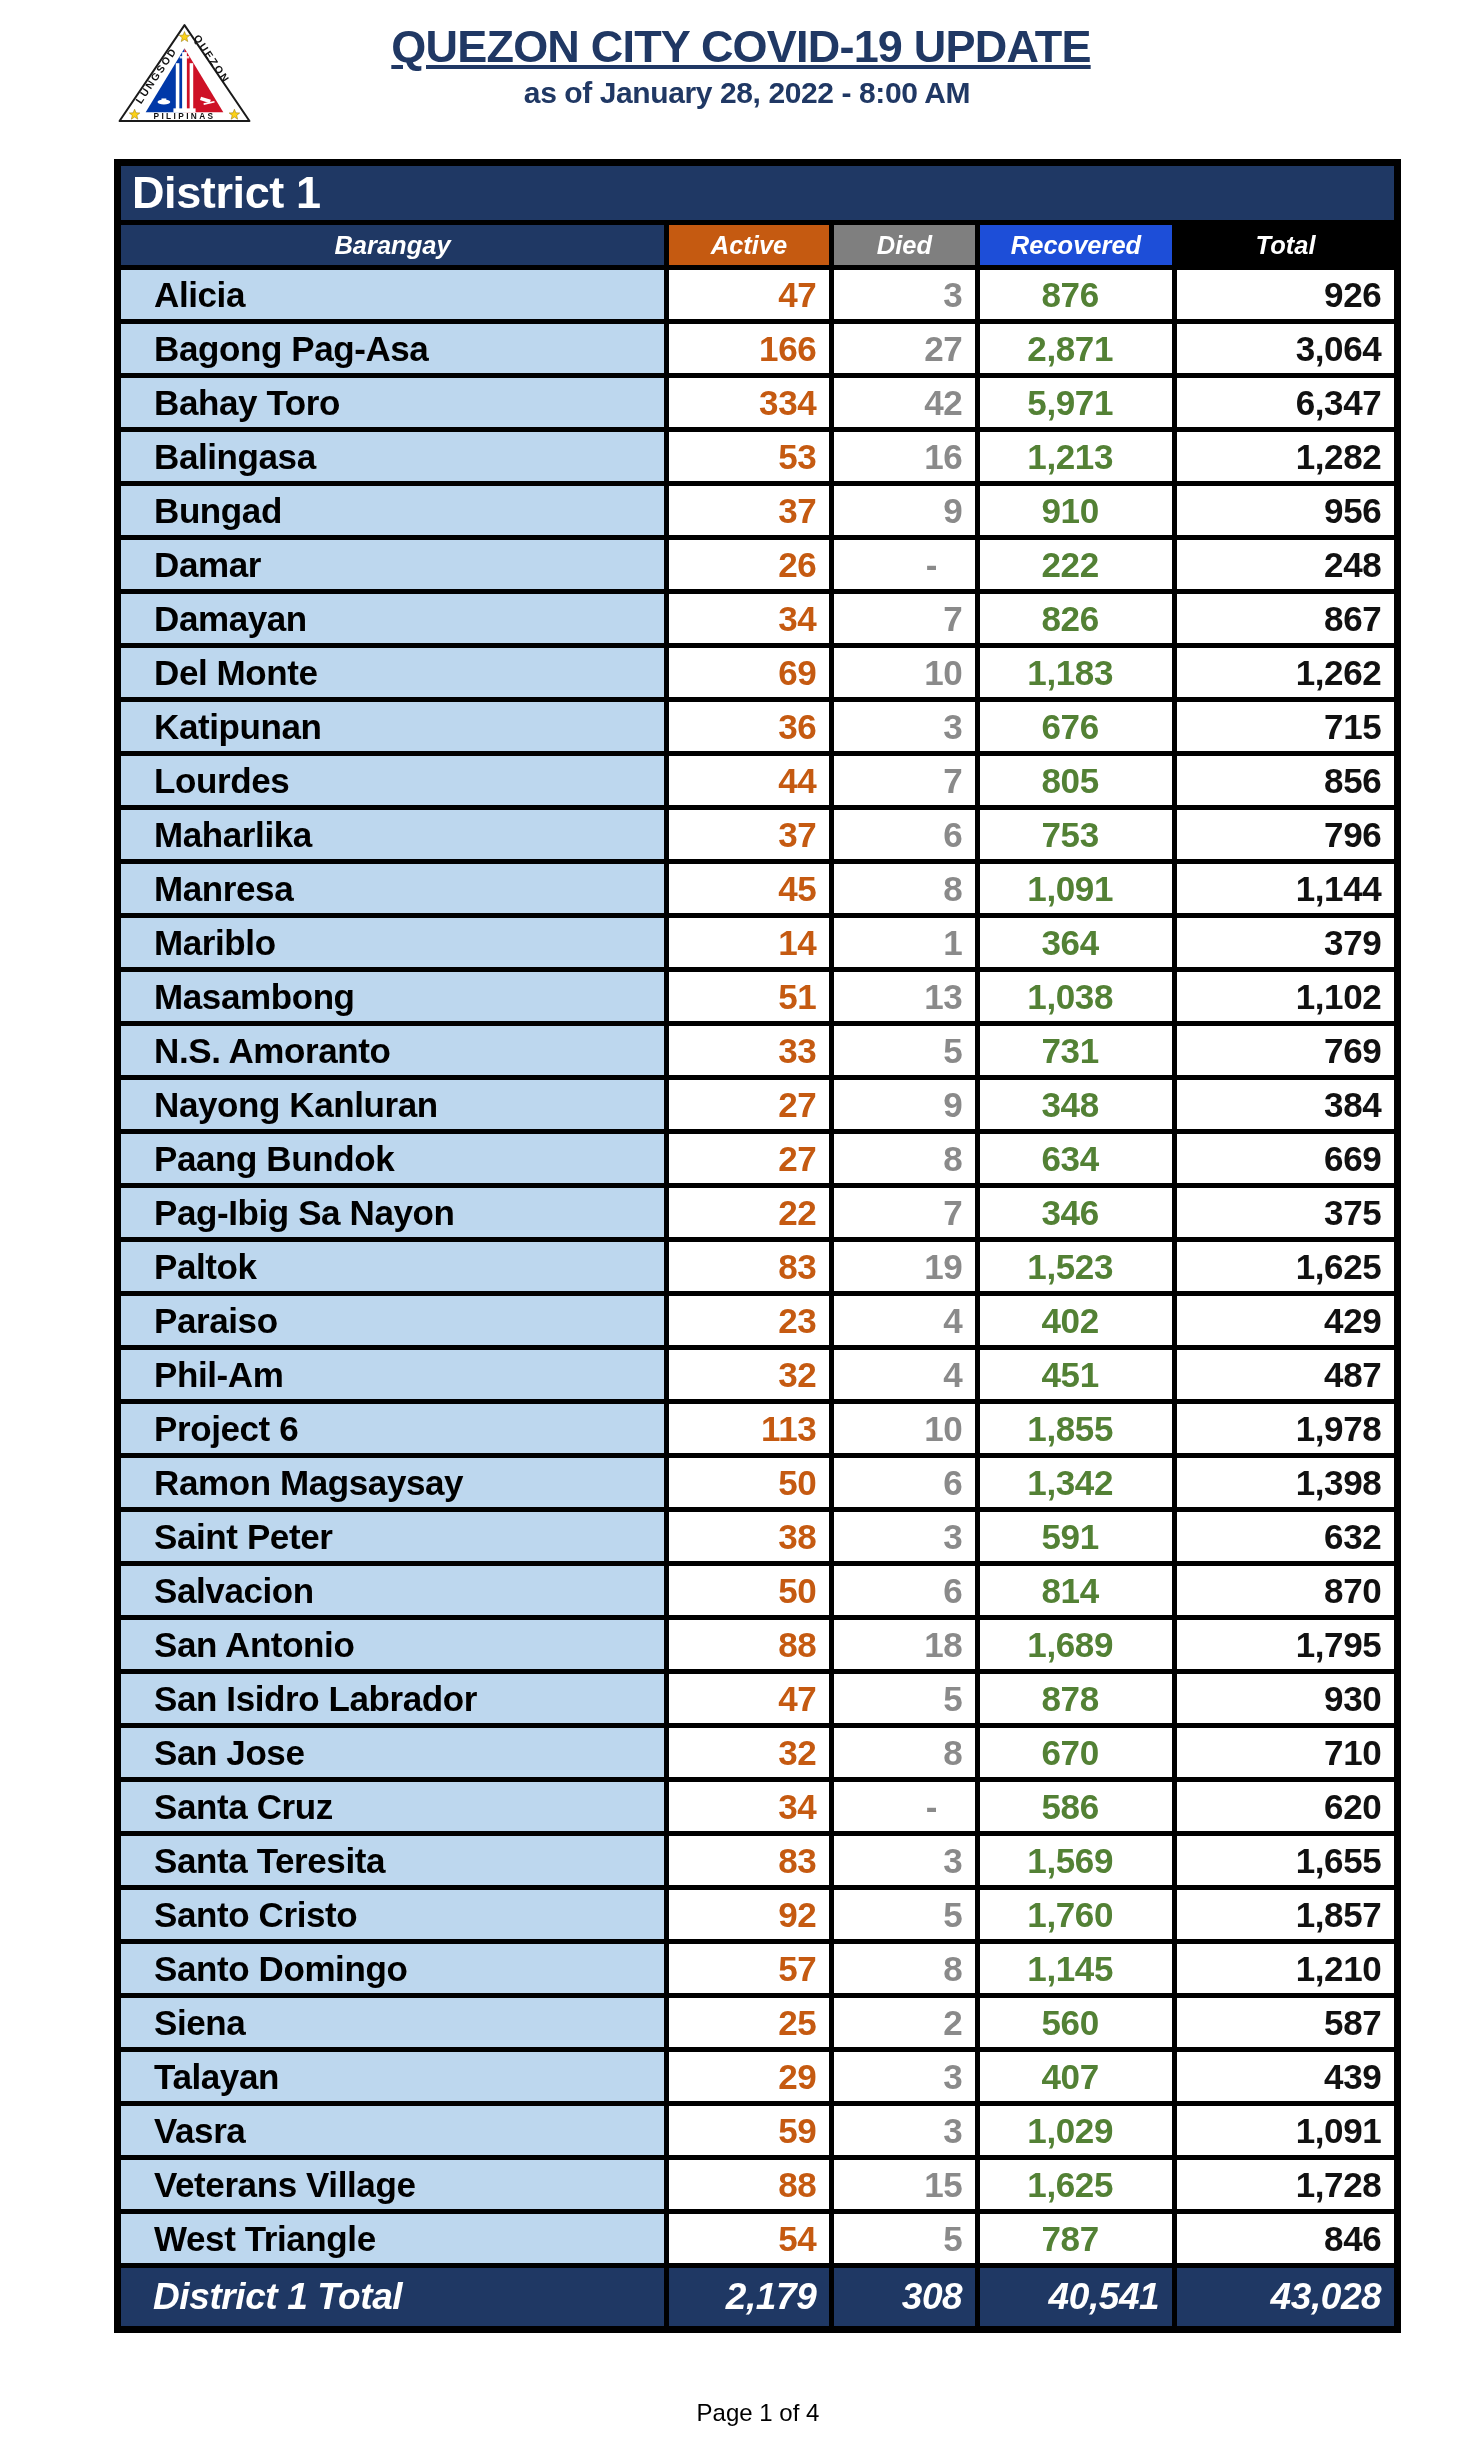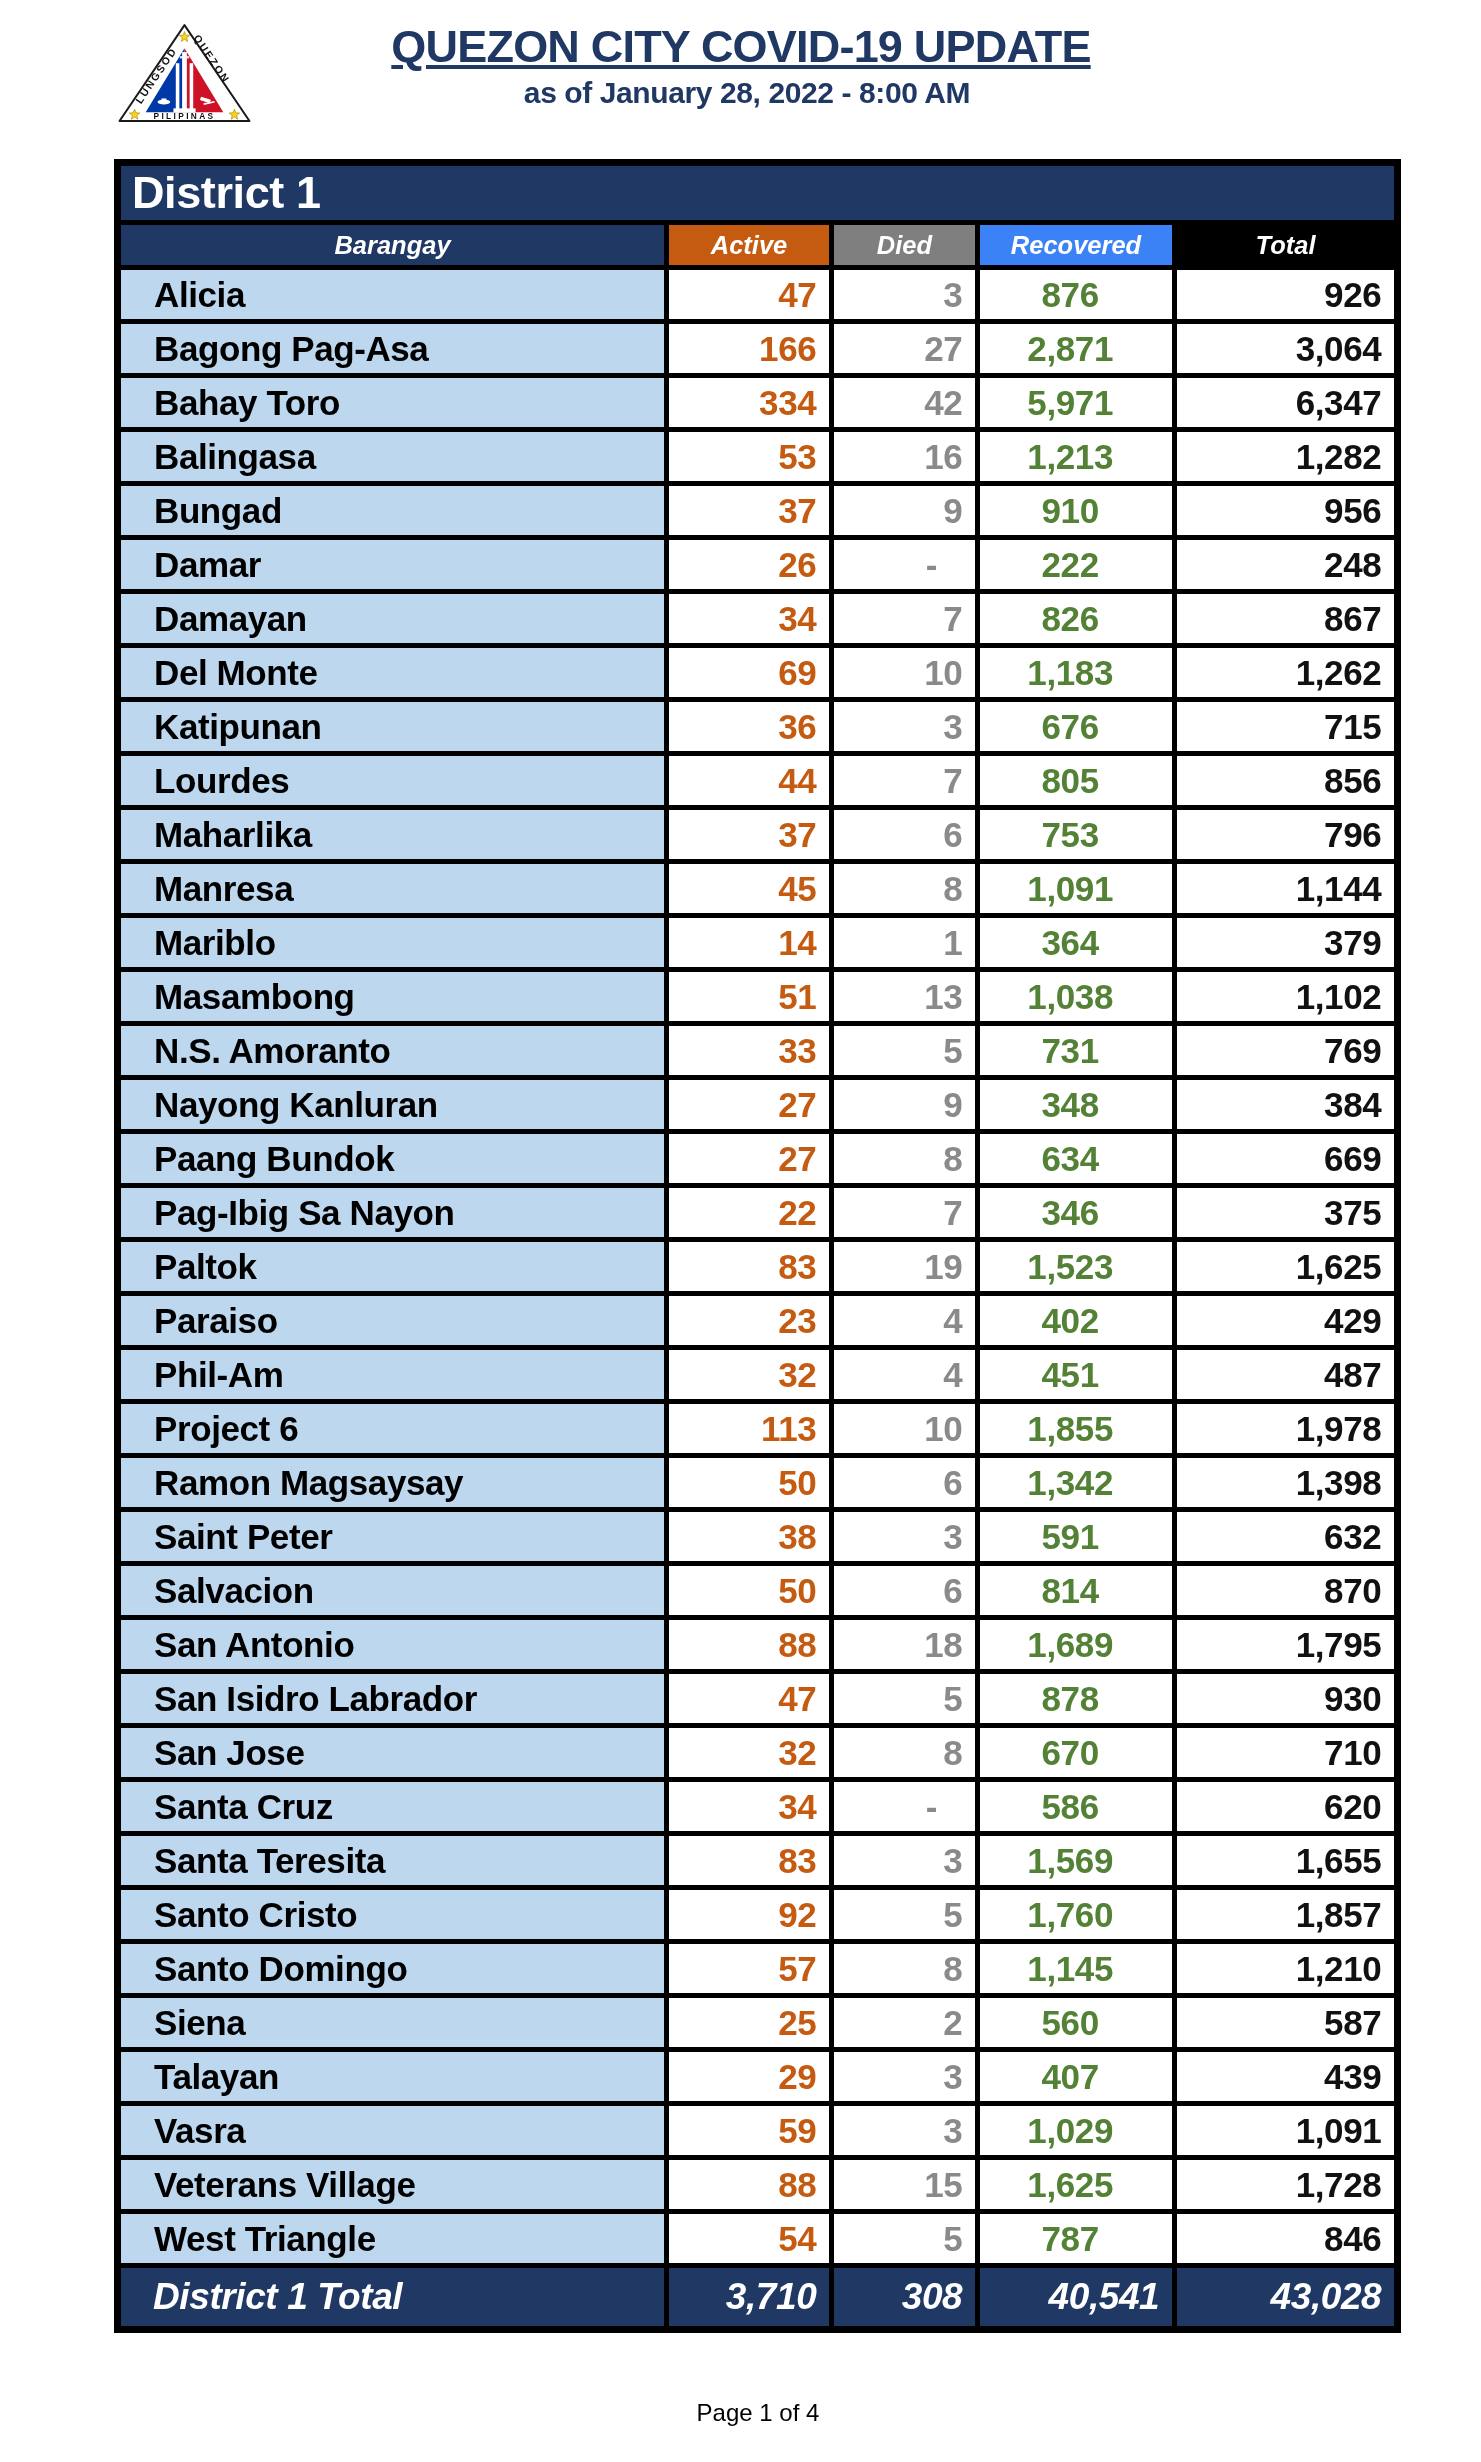--- a/index.html
+++ b/index.html
@@ -27,21 +27,21 @@
     background:#1F3864;color:#ffffff;font-weight:bold;font-size:45px;
     height:44px;text-align:left;padding-left:11px;letter-spacing:-0.4px;
   }
   tr.header-row th{
     height:38px;color:#ffffff;font-style:italic;font-weight:bold;
     font-size:25.5px;text-align:center;letter-spacing:0;margin-top:33px;
   }
   th.h-barangay{background:#1F3864;}
   th.h-active{background:#C55A11;}
   th.h-died{background:#7F7F7F;}
-  th.h-recovered{background:#3b82f6;}
+  th.h-recovered{background:#1d4ed8;}
   th.h-total{background:#000000;}
   tbody.rows td{
     height:47px;font-weight:bold;font-size:35px;letter-spacing:-0.4px;
     background:#ffffff;text-align:right;padding-right:12.7px;vertical-align:middle;
   }
   tbody.rows td.col-barangay{
     background:#BDD7EE;color:#000000;text-align:left;padding-left:33px;padding-right:3.2px;
   }
   tbody.rows td.col-active{color:#C55A11;}
   tbody.rows td.col-died{color:#8A8A8A;}
@@ -378,21 +378,21 @@
         <td class="col-barangay">West Triangle</td>
         <td class="col-active">54</td>
         <td class="col-died">5</td>
         <td class="col-recovered">787</td>
         <td class="col-total">846</td>
       </tr>
     </tbody>
   <tbody>
     <tr class="total-row">
       <td class="lbl">District 1 Total</td>
-      <td>3,710</td>
+      <td>2,179</td>
       <td>308</td>
       <td>40,541</td>
       <td>43,028</td>
     </tr>
   </tbody>
 </table>
 
 <div class="page-footer">Page 1 of 4</div>
 
 

